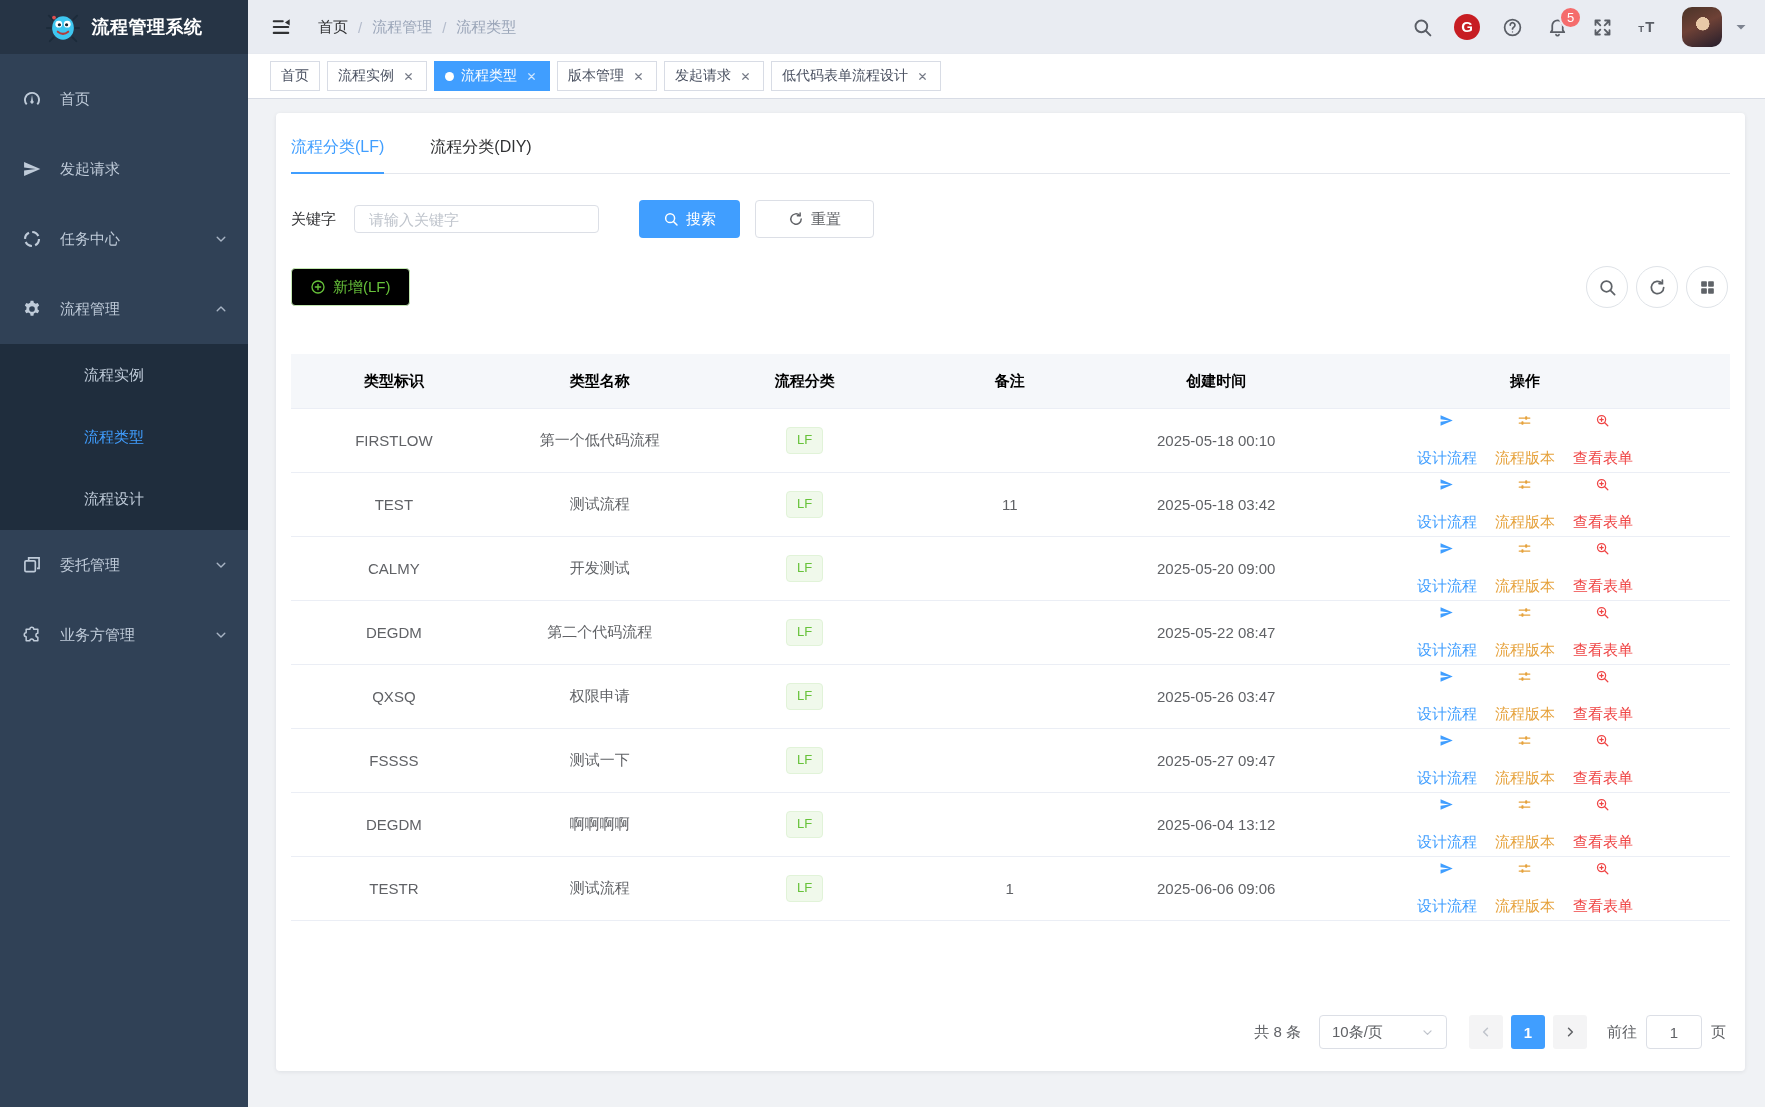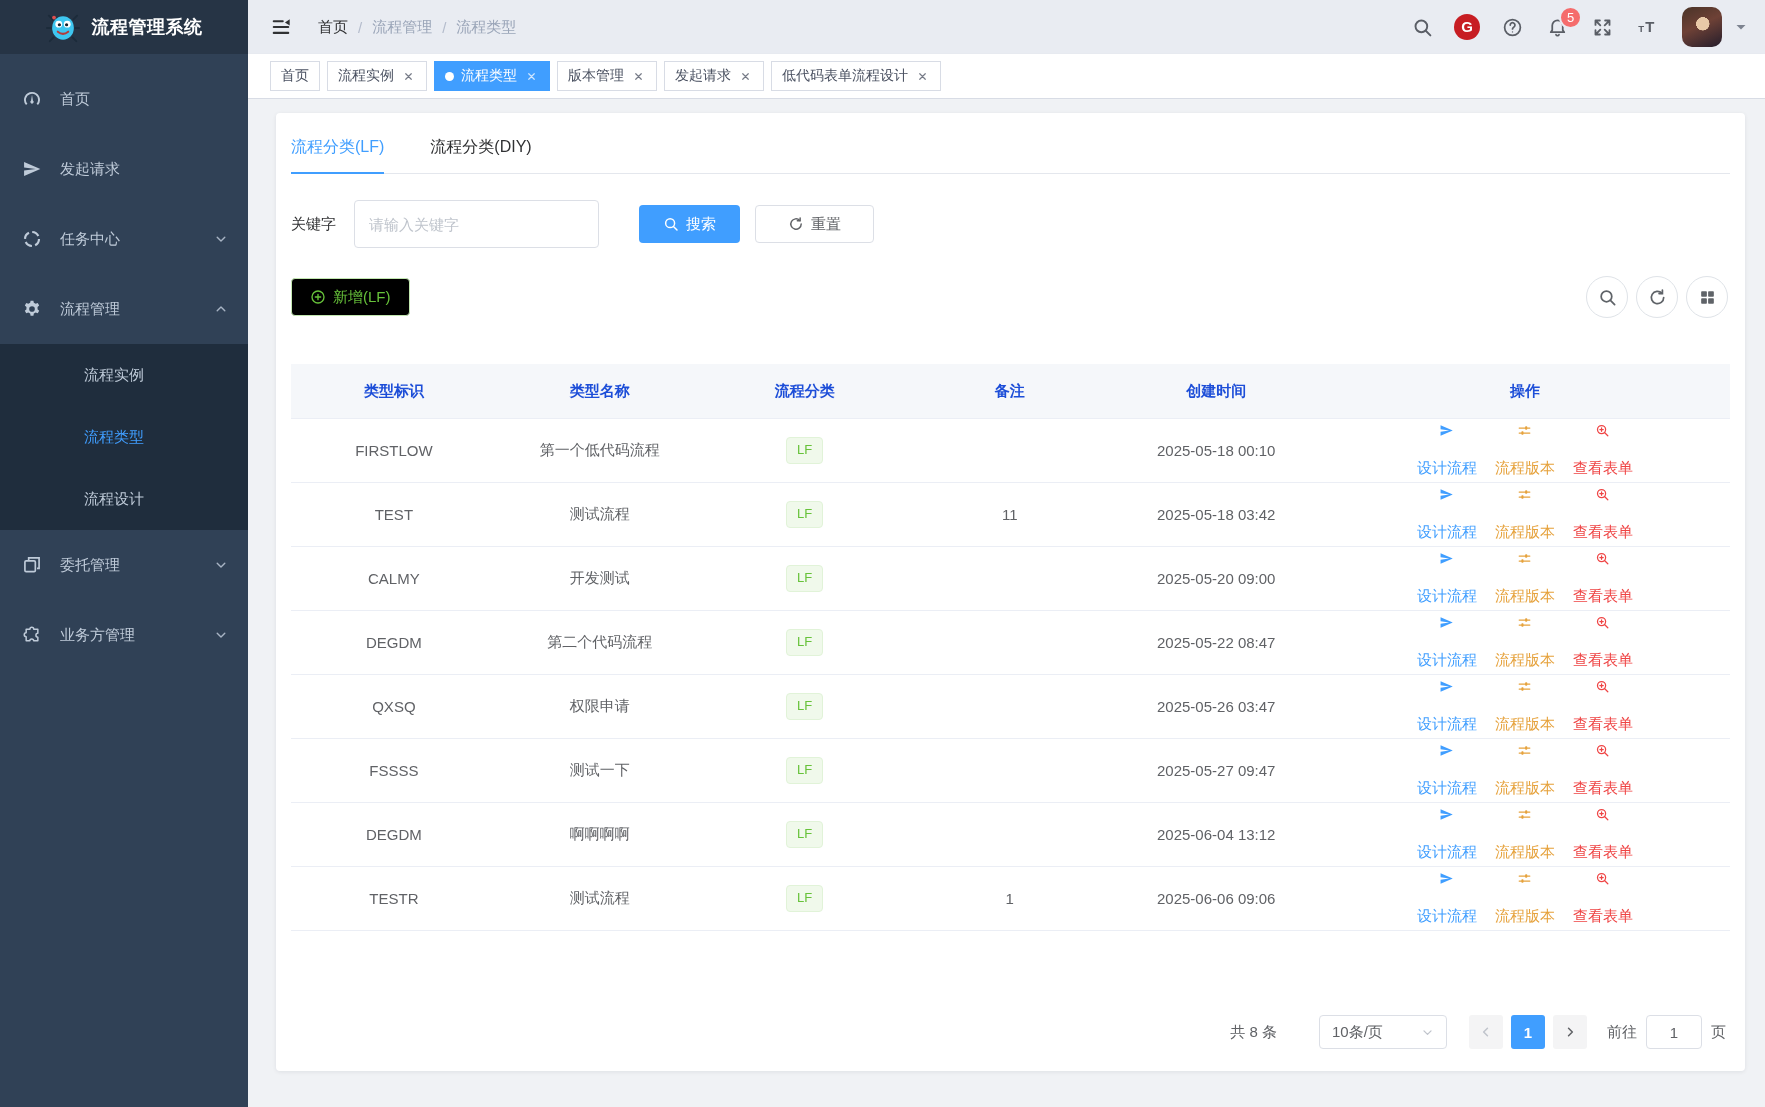--- a/index.html
+++ b/index.html
@@ -60,51 +60,51 @@
   .content{flex:1;background:#f0f2f5;padding:14px 20px 36px 28px;overflow:hidden;}
   .card{background:#fff;border-radius:4px;box-shadow:0 1px 4px rgba(0,21,41,.08);height:100%;
         display:flex;flex-direction:column;padding:0 15px 12px;box-sizing:border-box;}
   .inner-tabs{display:flex;border-bottom:1px solid #e4e7ed;padding-top:12px;}
   .itab{font-size:16px;color:#303133;padding:12px 0 15px;margin-right:46px;cursor:pointer;position:relative;}
   .itab.active{color:#409eff;}
   .itab.active::after{content:"";position:absolute;left:0;right:0;bottom:-1px;height:2px;background:#409eff;}
 
   .search-row{display:flex;align-items:center;margin-top:26px;}
   .search-label{font-weight:400;font-size:15px;color:#303133;margin-right:18px;}
-  .kw-input{width:245px;height:48px;border:1px solid #dcdfe6;border-radius:4px;padding:0 14px;font-size:15px;
+  .kw-input{width:245px;height:28px;border:1px solid #dcdfe6;border-radius:4px;padding:0 14px;font-size:15px;
             color:#606266;outline:none;box-sizing:border-box;}
   .kw-input::placeholder{color:#bfc4cc;}
   .btn{height:38px;border-radius:4px;display:inline-flex;align-items:center;justify-content:center;gap:7px;
        font-size:15px;cursor:pointer;border:1px solid transparent;box-sizing:border-box;}
   .btn .ic svg{width:16px;height:16px;}
   .btn-primary{background:#409eff;color:#fff;padding:0 23px;margin-left:40px;}
   .btn-plain{background:#fff;border-color:#dcdfe6;color:#606266;padding:0 32px;margin-left:15px;}
   .btn-success{background:#000000;border-color:#c2e7b0;color:#67c23a;padding:0 18px;}
 
   .toolbar{display:flex;align-items:center;justify-content:space-between;margin-top:28px;}
   .circle-btns{display:flex;gap:8px;margin-right:2px;}
   .circle-btn{width:42px;height:42px;border-radius:50%;border:1px solid #dfe3e8;background:#fff;display:flex;
               align-items:center;justify-content:center;color:#5f6368;cursor:pointer;box-sizing:border-box;}
   .circle-btn svg{width:19px;height:19px;}
 
   .table-wrap{margin-top:46px;flex:1;overflow:hidden;}
   table{width:100%;border-collapse:collapse;table-layout:fixed;font-size:15px;color:#606266;}
-  thead th{background:#f5f7fa;height:52px;font-weight:700;color:#1d4ed8;text-align:center;border-bottom:1px solid #ebeef5;}
+  thead th{background:#f5f7fa;height:52px;font-weight:700;color:#000000;text-align:center;border-bottom:1px solid #ebeef5;}
   tbody td{height:61px;text-align:center;border-bottom:1px solid #ebeef5;white-space:nowrap;}
   .lf-tag{display:inline-block;padding:3px 10px;border:1px solid #e1f3d8;background:#f0f9eb;color:#67c23a;
           border-radius:4px;font-size:13px;line-height:1.4;}
   .action-link{display:inline-flex;align-items:center;gap:21px;font-size:15px;cursor:pointer;margin:0 9px;flex-direction:column;}
   .action-link .ic svg{width:15px;height:15px;}
   .a-blue{color:#409eff;}.a-orange{color:#e6a23c;}.a-green{color:#ef4444;}
 
   .pagination{display:flex;align-items:center;justify-content:flex-end;gap:8px;padding:16px 4px 10px;
               font-size:15px;color:#606266;}
   .pg-total{margin-right:10px;}
   .pg-select{width:128px;height:34px;border:1px solid #dcdfe6;border-radius:4px;display:flex;align-items:center;
-             justify-content:space-between;padding:0 12px;color:#606266;cursor:pointer;box-sizing:border-box;margin-right:14px;margin-left:24px;}
+             justify-content:space-between;padding:0 12px;color:#606266;cursor:pointer;box-sizing:border-box;margin-right:14px;}
   .pg-select .ic svg{width:13px;height:13px;color:#c0c4cc;}
   .pg-btn{min-width:34px;height:34px;border-radius:3px;background:#f4f4f5;display:flex;align-items:center;
           justify-content:center;cursor:pointer;}
   .pg-btn svg{width:14px;height:14px;}
   .pg-prev{color:#c0c4cc;}
   .pg-next{color:#606266;}
   .pg-page{background:#409eff;color:#fff;font-weight:700;font-size:15px;}
   .pg-goto{display:flex;align-items:center;gap:9px;margin-left:12px;}
   .goto-input{width:56px;height:34px;border:1px solid #dcdfe6;border-radius:4px;text-align:center;font-size:15px;
               color:#606266;box-sizing:border-box;outline:none;}

